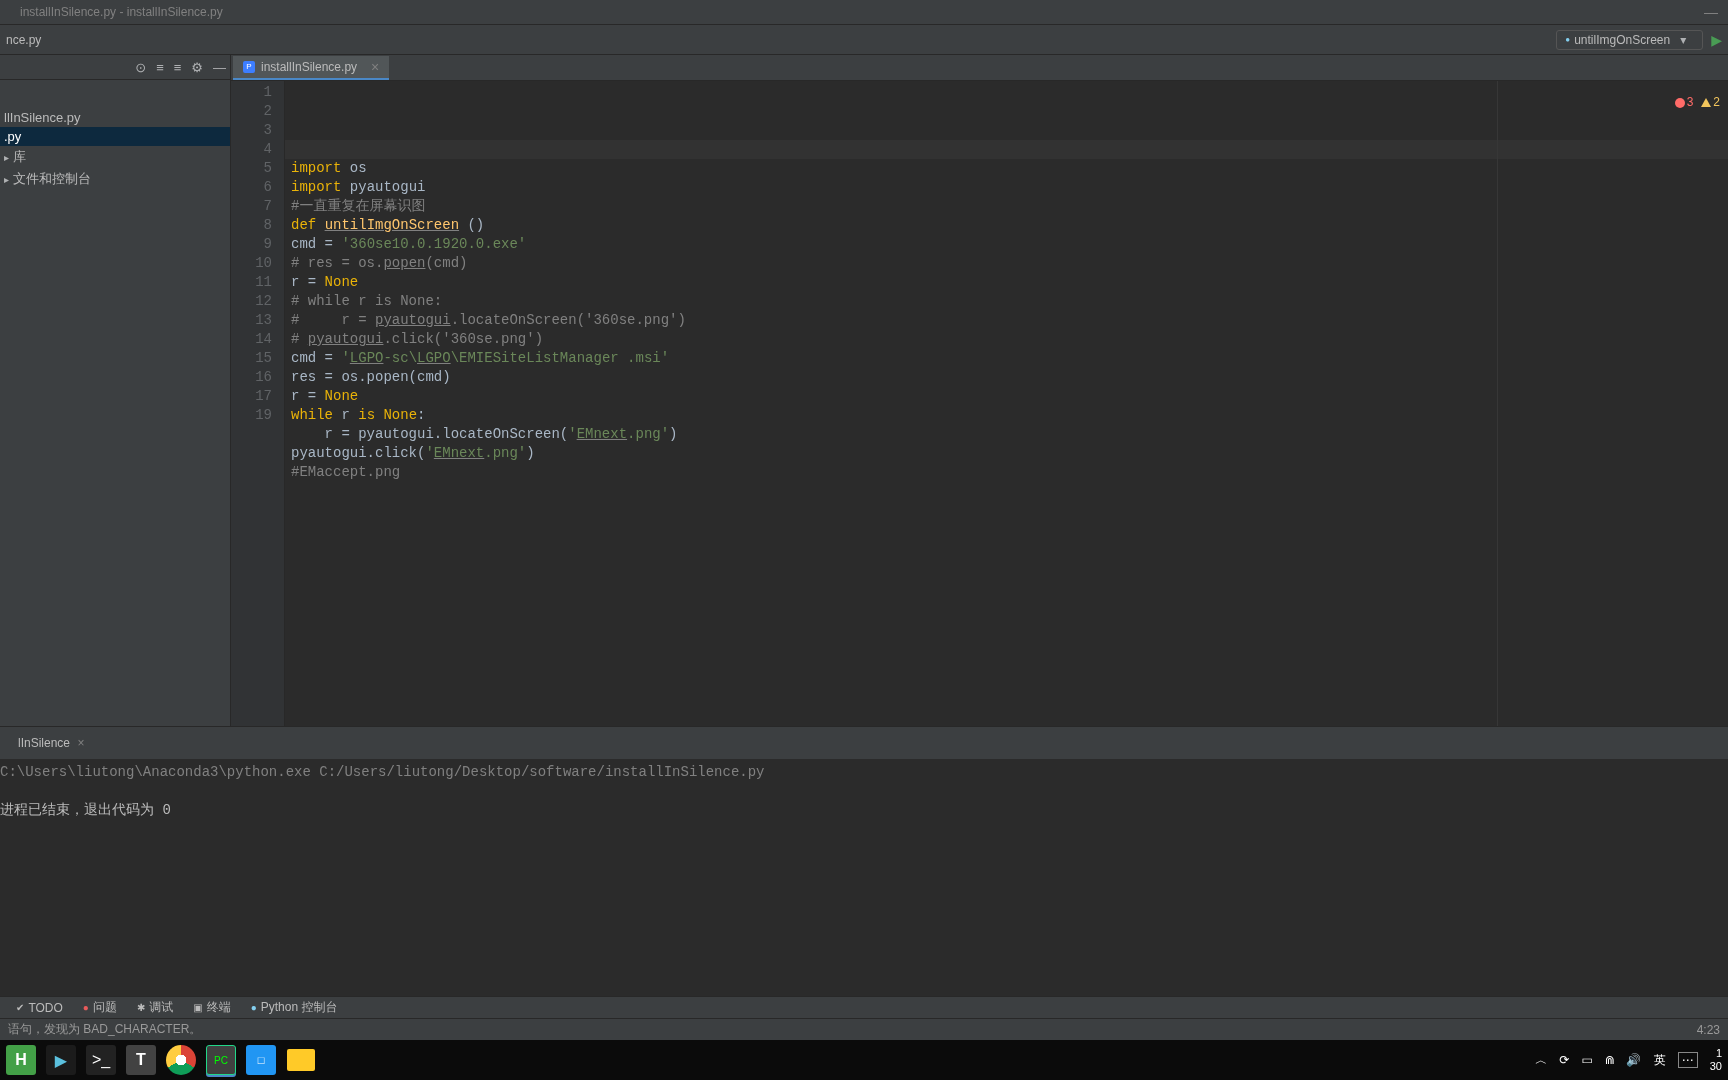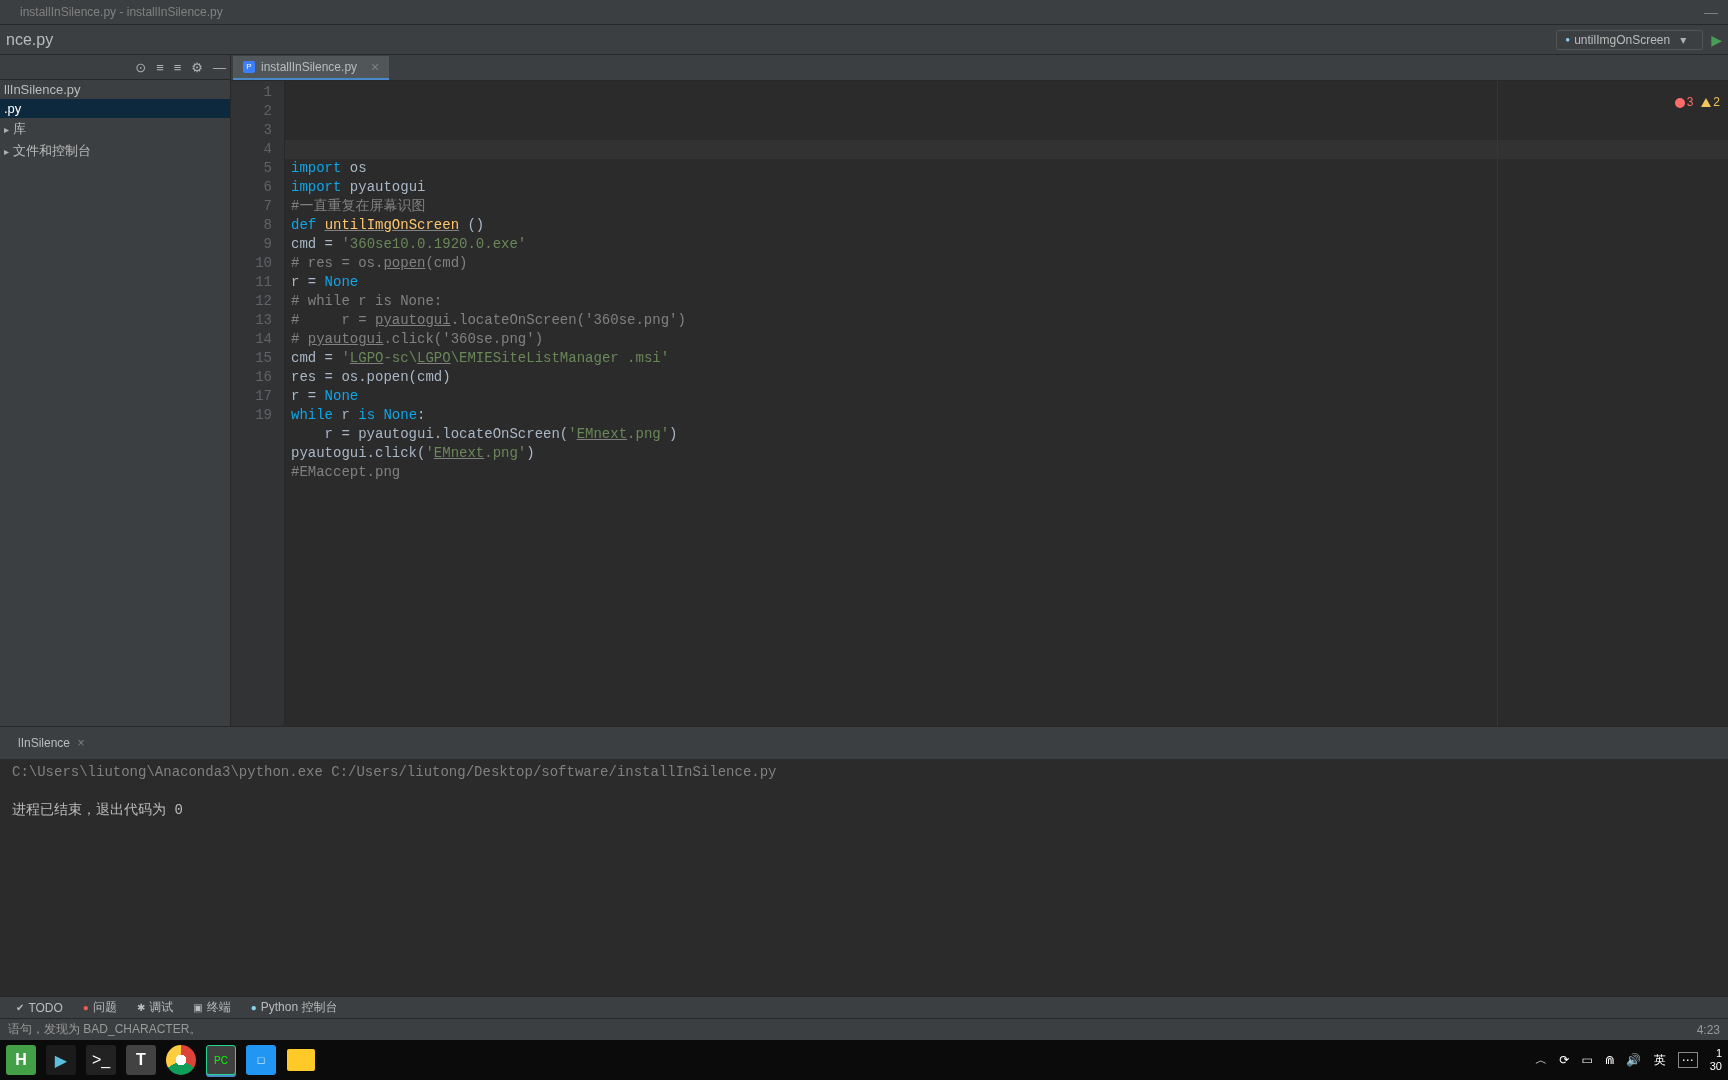--- a/index.html
+++ b/index.html
@@ -31,21 +31,21 @@
 
 
 .nav-bar {
   background: #3c3f41;
   height: 30px;
   display: flex;
   align-items: center;
   padding: 0 6px;
   border-bottom: 1px solid #282828;
 }
-.breadcrumb { color: #bbbbbb; font-size: 16px; }
+.breadcrumb { color: #bbbbbb; font-size: 12px; }
 .nav-right { margin-left: auto; display: flex; align-items: center; gap: 8px; }
 .run-config {
   background: #3c3f41;
   border: 1px solid #555;
   border-radius: 3px;
   padding: 2px 16px 2px 8px;
   color: #bbbbbb;
   font-size: 12px;
   display: flex;
   align-items: center;
@@ -69,21 +69,21 @@
   height: 25px;
   display: flex;
   align-items: center;
   padding: 0 4px;
   color: #bbbbbb;
   justify-content: space-between;
   border-bottom: 1px solid #282828;
 }
 .proj-tools { display: flex; gap: 10px; }
 .proj-tool { color: #afb1b3; font-size: 13px; cursor: pointer; }
-.proj-tree { flex: 1; font-size: 13px; }
+.proj-tree { flex: 1; font-size: 13px; margin-top: 28px; }
 .tree-item { padding: 2px 4px; display: flex; align-items: center; }
 .tree-item.selected { background: #0d293e; color: #fff; text-align: right; }
 .tree-item .arrow { color: #afb1b3; margin-right: 4px; font-size: 10px; }
 
 
 .editor-panel { flex: 1; display: flex; flex-direction: column; background: #2b2b2b; min-width: 0; }
 .tab-bar { height: 26px; background: #3c3f41; display: flex; align-items: flex-end; border-bottom: 1px solid #282828; padding-left: 2px;}
 .editor-tab {
   background: #515658;
   color: #bbbbbb;
@@ -123,21 +123,21 @@
 }
 .line-highlight {
   position: absolute;
   left: 0;
   right: 0;
   height: 19px;
   background: #323232;
   top: 59px; 
 }
 .code-lines { position: relative; }
-.tok-kw { color: #0ea5e9; }
+.tok-kw { color: #eab308; }
 .tok-str { color: #6a8759; }
 .tok-comment { color: #808080; text-align: right; }
 .tok-func { color: #ffc66d; }
 .tok-underline { text-decoration: underline; text-decoration-color: #808080; }
 
 .indicator-area {
   position: absolute;
   top: 12px;
   right: 8px;
   display: flex;
@@ -162,21 +162,21 @@
 
 .run-panel { height: 270px; background: #2b2b2b; display: flex; flex-direction: column; border-top: 1px solid #282828; }
 .run-header { height: 20px; background: #3c3f41; display: flex; align-items: center; padding: 16px 8px; font-size: 12px; }
 .run-tab-label { padding: 2px 10px; }
 .run-tab-close { color: #808080; margin-left: 4px; }
 .run-body {
   flex: 1;
   font-family: Consolas, "Courier New", monospace;
   font-size: 14px;
   line-height: 19px;
-  padding: 4px 12px;
+  padding: 4px 0;
   color: #bbbbbb;
   white-space: pre-wrap;
 }
 .run-cmd { color: #808080; }
 
 
 .tool-btns-bar { height: 22px; background: #3c3f41; display: flex; align-items: center; padding: 0 8px; gap: 4px; border-top: 1px solid #282828; font-size: 12px; }
 .tool-btn { padding: 1px 8px; display: flex; align-items: center; gap: 4px; cursor: pointer; color: #bbbbbb; }
 .tool-btn .ticon { font-size: 10px; }
 

